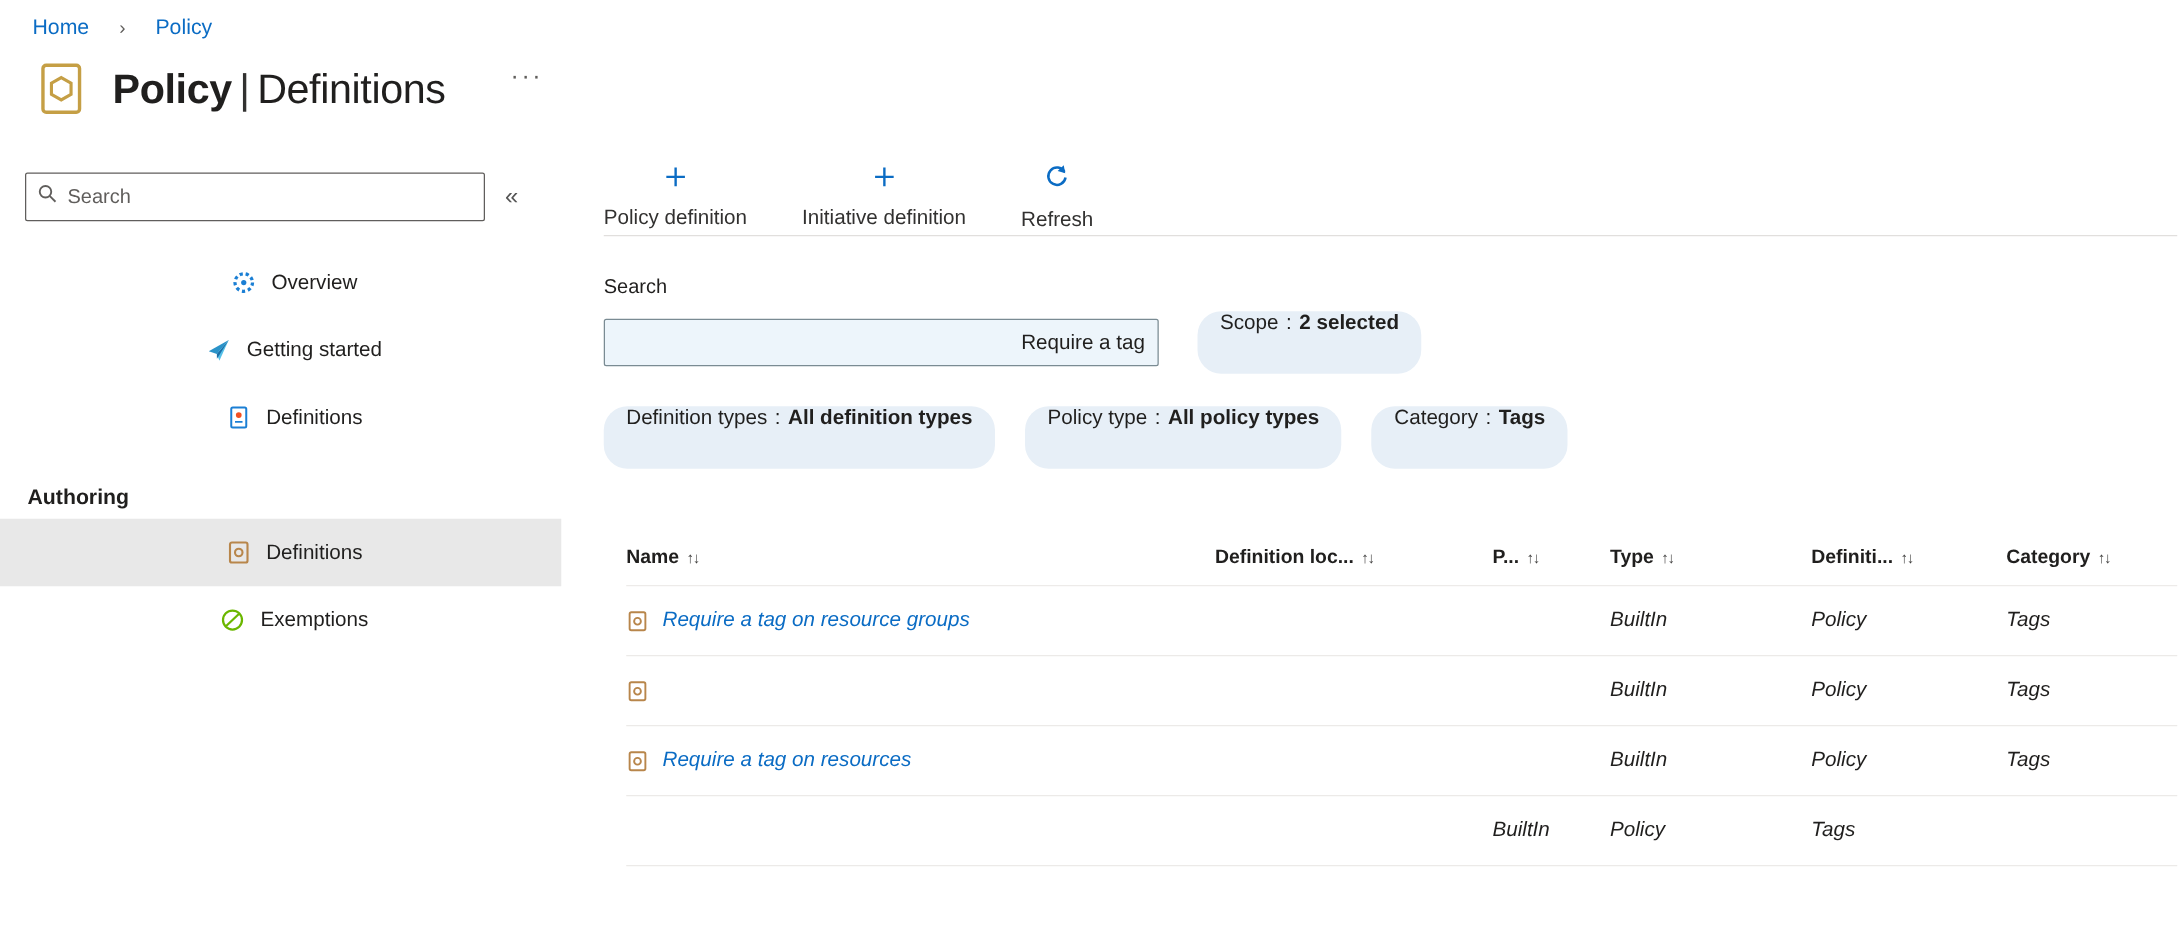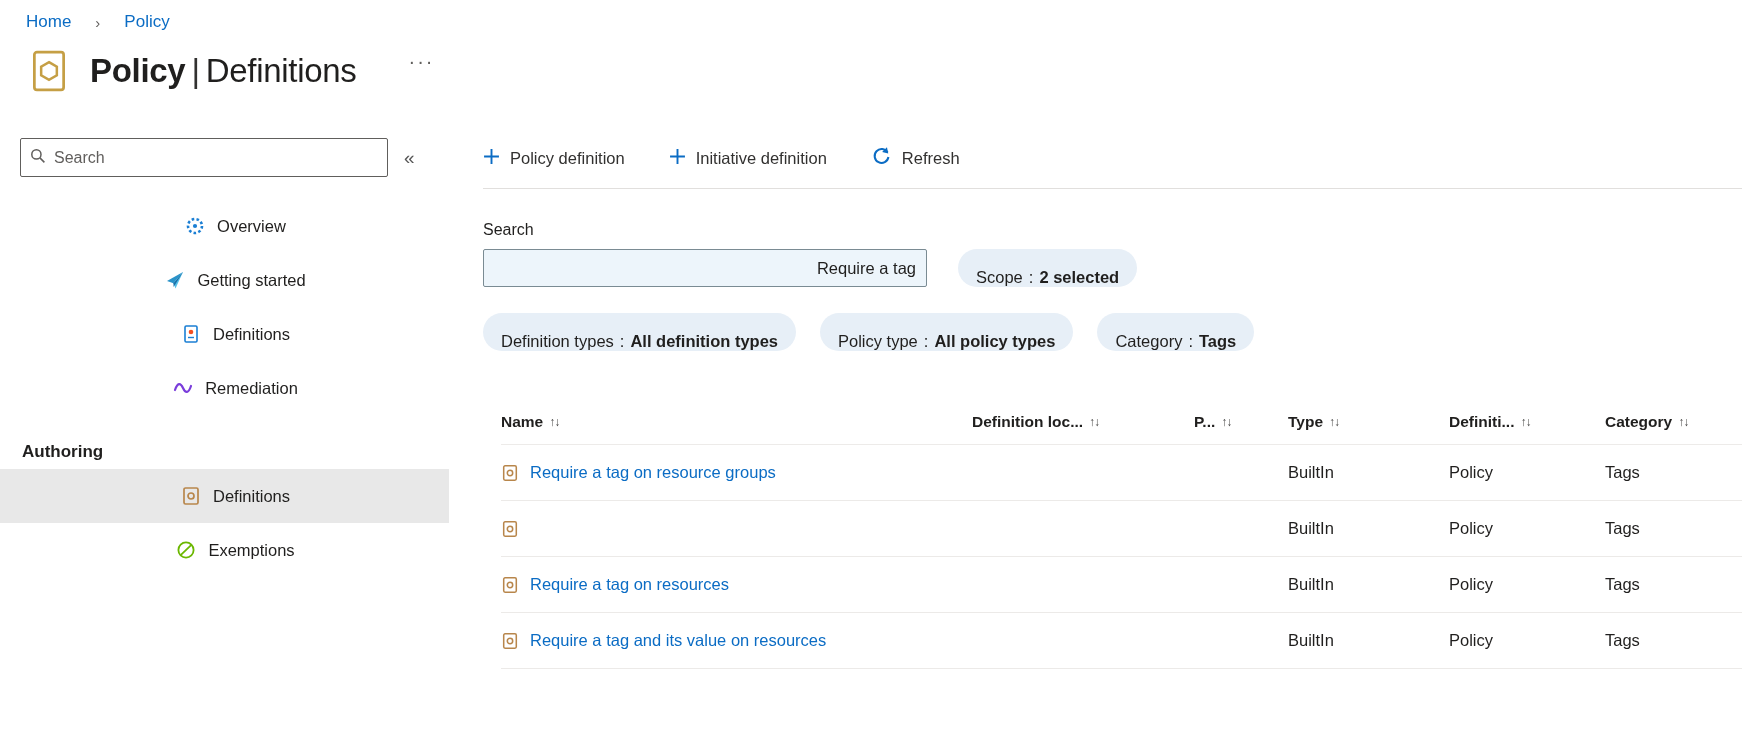--- a/index.html
+++ b/index.html
@@ -39,43 +39,43 @@
   .nav-item.selected { background:#e8e8e8; }
   .nav-icon { width:20px; height:20px; flex:none; display:flex; align-items:center; justify-content:center; }
   .section-title { font-size:17px; font-weight:700; padding-left:22px; margin-top:20px; height:34px;
     display:flex; align-items:center; }
 
   
   .main { flex:1; padding-left:34px; min-width:0; }
 
   .toolbar { display:flex; align-items:center; gap:44px; height:40px; }
   .toolbar-btn { display:flex; align-items:center; gap:10px; font-size:16.5px; color:#323130; cursor:pointer;
-    background:none; border:none; font-family:"Liberation Sans", sans-serif; }
+    background:none; border:none; font-family:"Liberation Sans", sans-serif;flex-direction:column; }
   .toolbar-divider { border:none; border-top:1px solid #e1dfdd; margin-top:10px; }
 
   .filter-area { margin-top:32px; }
   .search-label { font-size:16px; }
   .search-row { display:flex; align-items:center; margin-top:10px; }
   .filter-input { width:444px; height:38px; background:#edf5fb; border:1px solid #7a8b93; border-radius:2px;
     font-size:16.5px; padding:0 10px; color:#201f1e; font-family:"Liberation Sans", sans-serif; outline:none;text-align:right; }
-  .pill { display:inline-flex; align-items:flex-end; height:38px; border-radius:19px; background:#e7eff7;
+  .pill { display:inline-flex; align-items:flex-start; height:50px; border-radius:19px; background:#e7eff7;
     padding:0 18px; font-size:16.5px; cursor:pointer; white-space:nowrap; }
   .pill .pill-sep { margin:0 6px; }
   .pill .pill-value { font-weight:700; }
   .scope-pill { margin-left:31px; }
   .pill-row { display:flex; gap:24px; margin-top:26px; }
 
   
   .table { margin-top:48px; padding-left:18px; }
   .trow { display:grid; grid-template-columns:471px 222px 94px 161px 156px 1fr; align-items:center; }
   .thead { height:46px; border-bottom:1px solid #edebe9; }
   .th { font-size:15.5px; font-weight:700; display:flex; align-items:center; cursor:pointer; }
   .sort-glyph { font-size:12px; letter-spacing:-1px; margin-left:6px; opacity:.85; }
   .tr { height:56px; border-bottom:1px solid #eceae8; cursor:pointer; }
-  .td { font-size:16.5px; }
+  .td { font-size:16.5px;font-style:italic; }
   .name-cell { display:flex; align-items:center; gap:11px; min-width:0; }
   .name-link { color:#0b6cc4; text-decoration:none; cursor:pointer; white-space:nowrap; overflow:hidden;
     text-overflow:clip; font-size:16.5px; }
   .row-icon { flex:none; width:18px; height:18px; }
 </style>
 </head>
 <body>
 
 <div class="breadcrumb">
   <a>Home</a>
@@ -133,28 +133,20 @@
       <div class="nav-item">
         <span class="nav-icon">
           <svg width="20" height="20" viewBox="0 0 20 20">
             <rect x="4" y="2" width="12" height="16" rx="1.2" fill="none" stroke="#1b7fd4" stroke-width="1.6"></rect>
             <circle cx="10" cy="8" r="2.3" fill="#f25022"></circle>
             <line x1="7" y1="13.5" x2="13" y2="13.5" stroke="#1b7fd4" stroke-width="1.4"></line>
           </svg>
         </span>
         <span>Definitions</span>
       </div>
-      <div class="nav-item">
-        <span class="nav-icon">
-          <svg width="20" height="20" viewBox="0 0 20 20">
-            <path d="M2 12 C4.5 4.5, 7.5 4.5, 10 10 C12.5 15.5, 15.5 15.5, 18 8" fill="none" stroke="#7a3ddb" stroke-width="2.2" stroke-linecap="round"></path>
-          </svg>
-        </span>
-        <span>Remediation</span>
-      </div>
     </nav>
 
     <div class="section-title">Authoring</div>
 
     <nav>
       <div class="nav-item selected">
         <span class="nav-icon">
           <svg width="20" height="20" viewBox="0 0 20 20">
             <rect x="3" y="2" width="14" height="16" rx="1.5" fill="none" stroke="#b8864b" stroke-width="1.7"></rect>
             <circle cx="10" cy="10" r="3" fill="none" stroke="#b8864b" stroke-width="1.7"></circle>
@@ -305,29 +297,20 @@
           <a class="name-link">Require a tag on resources</a>
         </div>
         <div class="td"></div>
         <div class="td"></div>
         <div class="td">BuiltIn</div>
         <div class="td">Policy</div>
         <div class="td">Tags</div>
       </div>
 
       <div class="trow tr">
-        <div class="td name-cell">
-          <span class="row-icon">
-            <svg width="18" height="18" viewBox="0 0 20 20">
-                <rect x="3" y="2" width="14" height="16" rx="1.5" fill="none" stroke="#b8864b" stroke-width="1.7"></rect>
-                <circle cx="10" cy="10" r="3" fill="none" stroke="#b8864b" stroke-width="1.7"></circle>
-              </svg>
-          </span>
-          <a class="name-link">Require a tag and its value on resources</a>
-        </div>
         <div class="td"></div>
         <div class="td"></div>
         <div class="td">BuiltIn</div>
         <div class="td">Policy</div>
         <div class="td">Tags</div>
       </div>
     </div>
   </main>
 </div>
 

